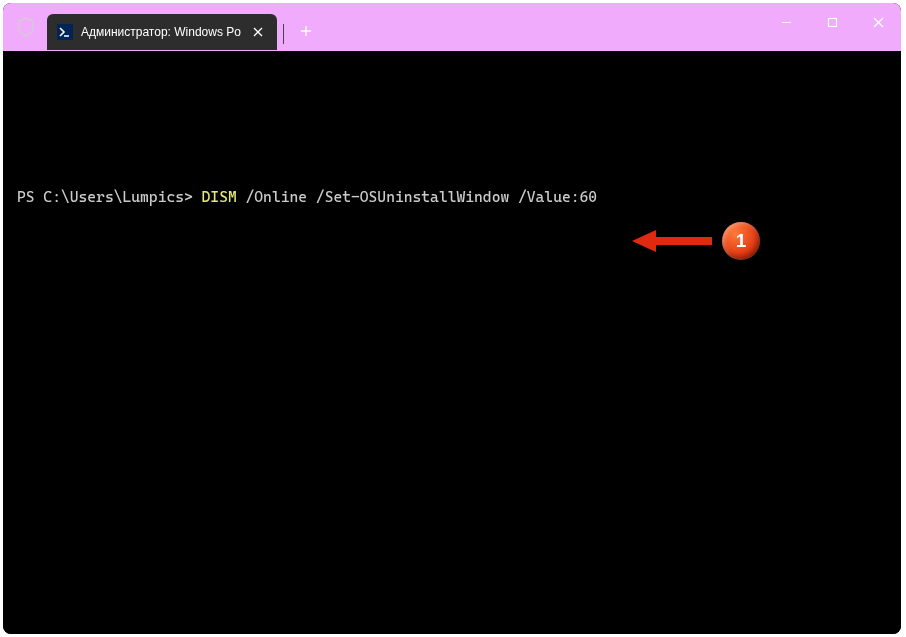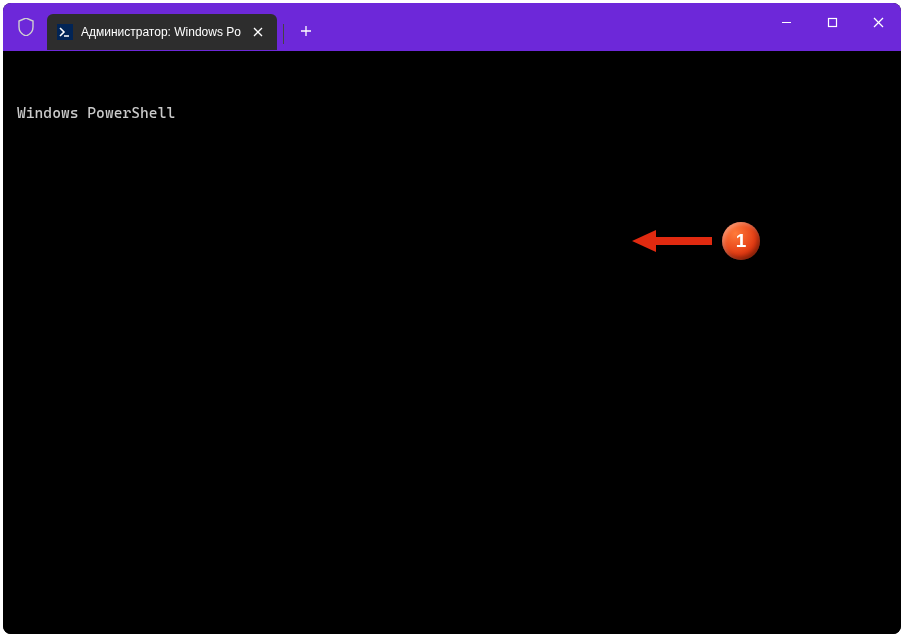--- a/index.html
+++ b/index.html
@@ -16,21 +16,21 @@
       margin: 3px;
       background: #000000;
       border-radius: 8px;
       overflow: hidden;
       display: flex;
       flex-direction: column;
       position: relative;
     }
     .titlebar {
       height: 48px;
-      background: #6d28d9;
+      background: #f0abfc;
       display: flex;
       align-items: flex-start;
       padding: 0;
     }
     .titlebar-left {
       display: flex;
       align-items: center;
       height: 100%;
       padding-left: 14px;
     }
@@ -204,23 +204,23 @@
       <div class="win-btn">
         <svg width="11" height="11" viewBox="0 0 11 11">
           <line x1="1" y1="1" x2="10" y2="10" stroke="#ffffff" stroke-width="1.2"></line>
           <line x1="10" y1="1" x2="1" y2="10" stroke="#ffffff" stroke-width="1.2"></line>
         </svg>
       </div>
     </div>
   </div>
 
   <div class="terminal">
-    <div class="line">Windows PowerShell</div>
     <div class="line"></div>
     <div class="line"></div>
+    <div class="line"><span class="prompt-path">PS C:\Users\Lumpics&gt; </span><span class="cmd-yellow">DISM </span><span class="cmd-gray">/Online /Set-OSUninstallWindow /Value:60</span></div>
 
     <div class="annotation">
       <svg class="arrow-svg" width="86" height="34" viewBox="0 0 86 34">
         <line x1="22" y1="17" x2="82" y2="17" stroke="#e02a10" stroke-width="8"></line>
         <polygon points="2,17 26,6 26,28" fill="#e02a10"></polygon>
       </svg>
       <div class="callout-circle">1</div>
     </div>
   </div>
 </div>

